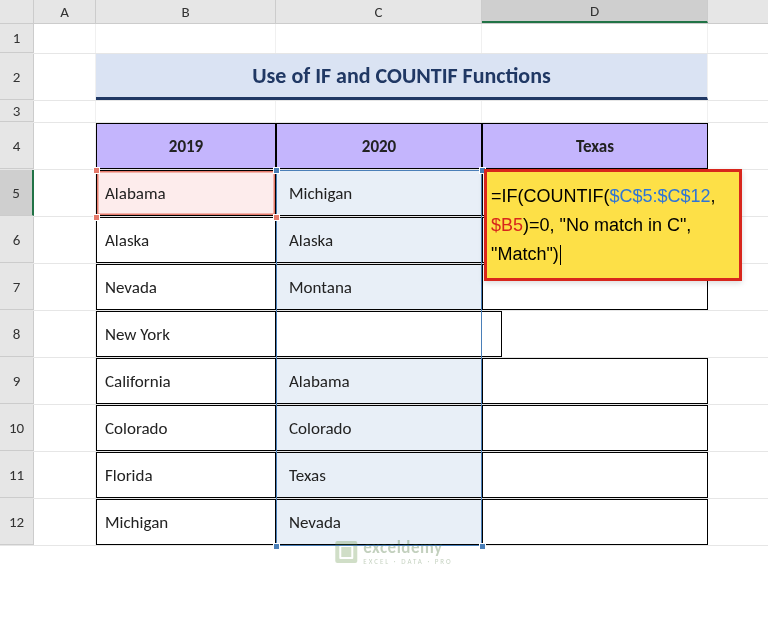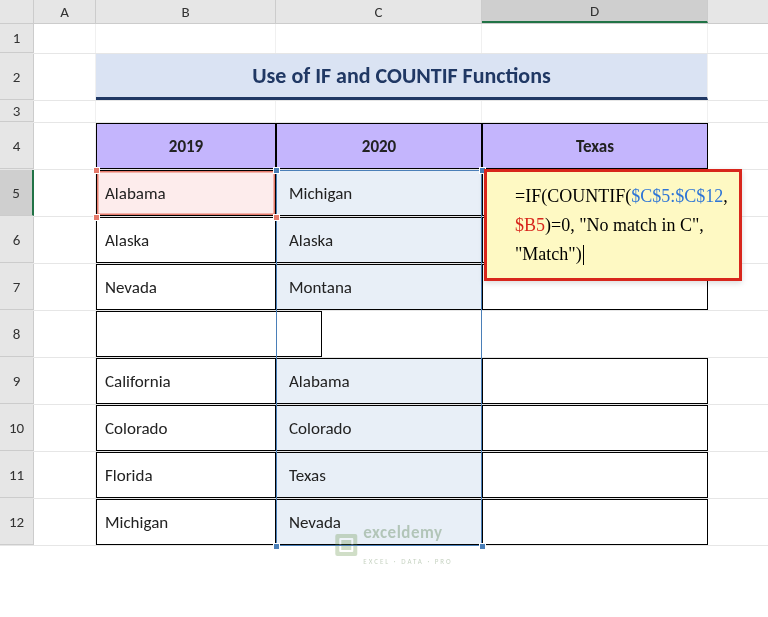--- a/index.html
+++ b/index.html
@@ -101,25 +101,25 @@
   .range-dot {
     position:absolute;
     width:7px; height:7px;
     background:#4a7fb8;
     border:1px solid #fff;
     z-index:5;
   }
   .formula-box {
     position:absolute;
     border:3px solid #d8261c;
-    background:#fef9c3;
-    padding:10px 28px;
+    background:#fde047;
+    padding:10px 4px;
     font-size:18px;
     line-height:1.6;
-    font-family: Liberation Serif, serif;
+    font-family: Liberation Sans, sans-serif;
     z-index:10;
     box-shadow:0 2px 6px rgba(0,0,0,0.15);
   }
   .f-black { color:#000; }
   .f-blue { color:#2e75d6; }
   .f-red { color:#d8261c; }
   .cursor {
     display:inline-block;
     width:1px; height:20px;
     background:#000;
@@ -144,21 +144,21 @@
   }
   .wm-icon::after {
     content:"";
     position:absolute;
     inset:4px;
     border:2px solid #fff;
     border-radius:1px;
   }
   .wm-text { display:flex; flex-direction:column; line-height:1; }
   .wm-main { font-size:17px; font-weight:600; color:#2a5a1a; letter-spacing:0.5px; }
-  .wm-sub { font-size:7px; color:#2a5a1a; letter-spacing:2px; margin-top:17px; }
+  .wm-sub { font-size:7px; color:#2a5a1a; letter-spacing:2px; margin-top:2px; }
 </style>
 </head>
 <body>
 
 <div class="grid">
 
   <div class="col-headers">
     <div class="corner"></div>
     <div class="col-h col-A">A</div>
     <div class="col-h col-B">B</div>
@@ -216,20 +216,21 @@
     <div class="row-h">7</div>
     <div class="cell col-A"></div>
     <div class="cell data-cell col-B">Nevada</div>
     <div class="cell data-cell colC col-C">Montana</div>
     <div class="cell data-cell col-D"></div>
   </div>
 
   <div class="row">
     <div class="row-h">8</div>
     <div class="cell col-A"></div>
+    <div class="cell data-cell col-B">New York</div>
     <div class="cell data-cell col-D"></div>
   </div>
 
   <div class="row">
     <div class="row-h">9</div>
     <div class="cell col-A"></div>
     <div class="cell data-cell col-B">California</div>
     <div class="cell data-cell colC col-C">Alabama</div>
     <div class="cell data-cell col-D"></div>
   </div>

